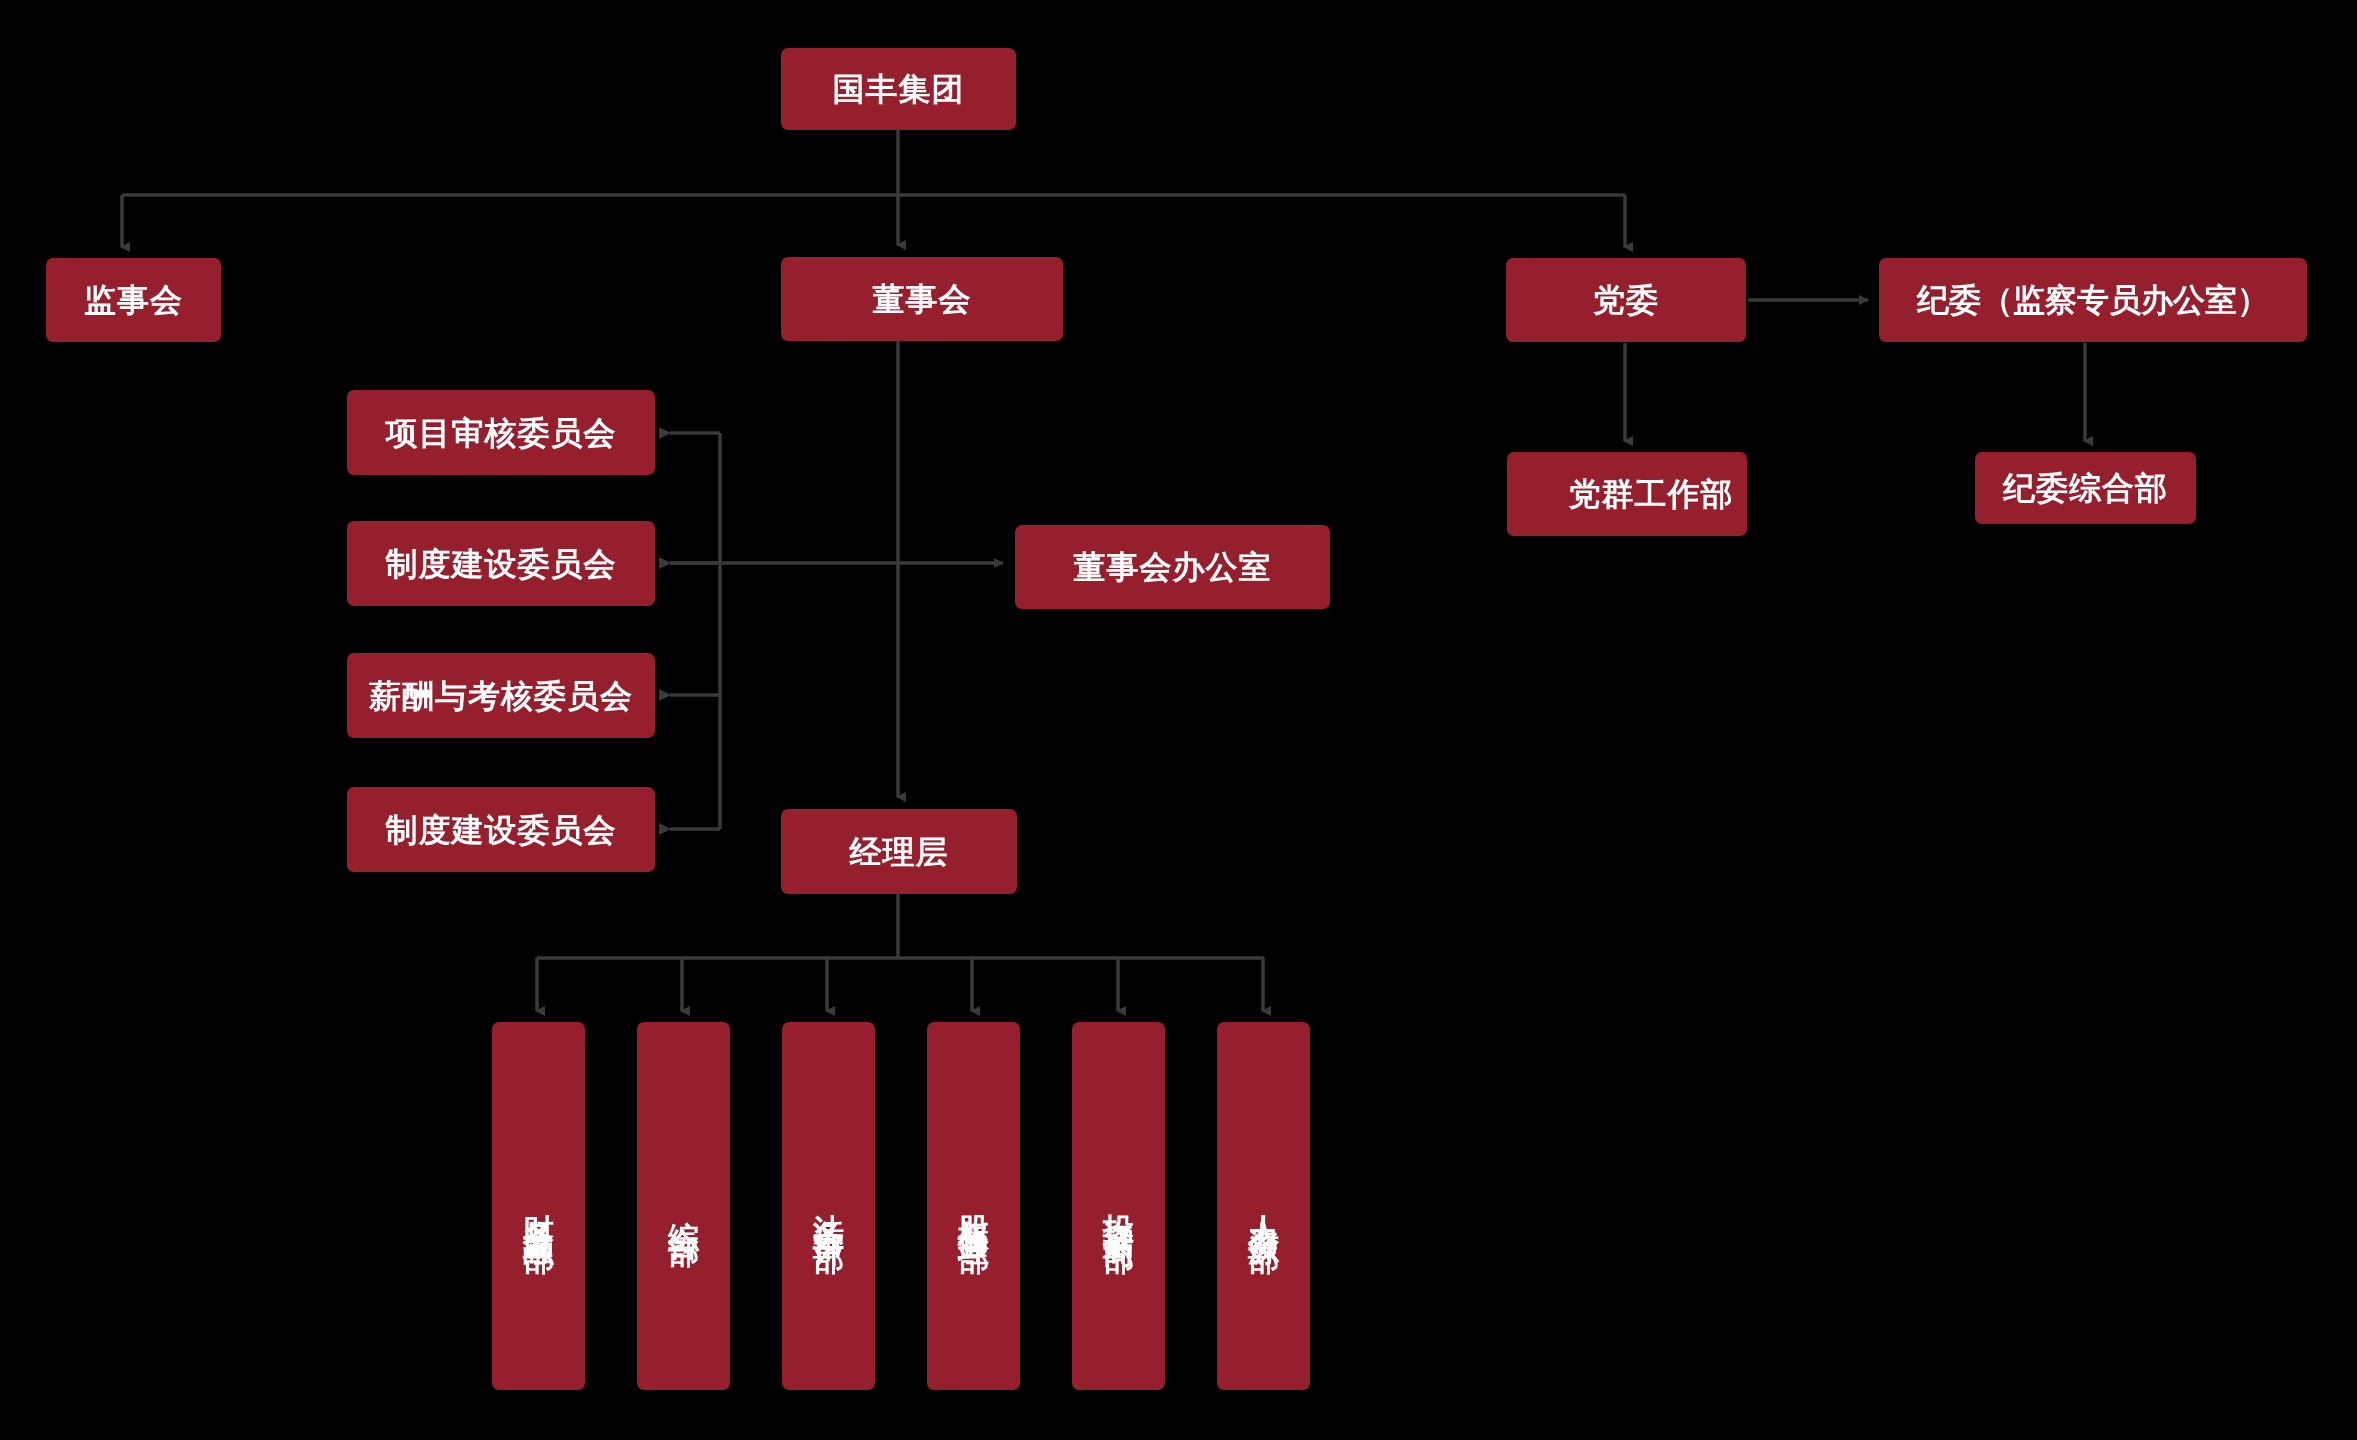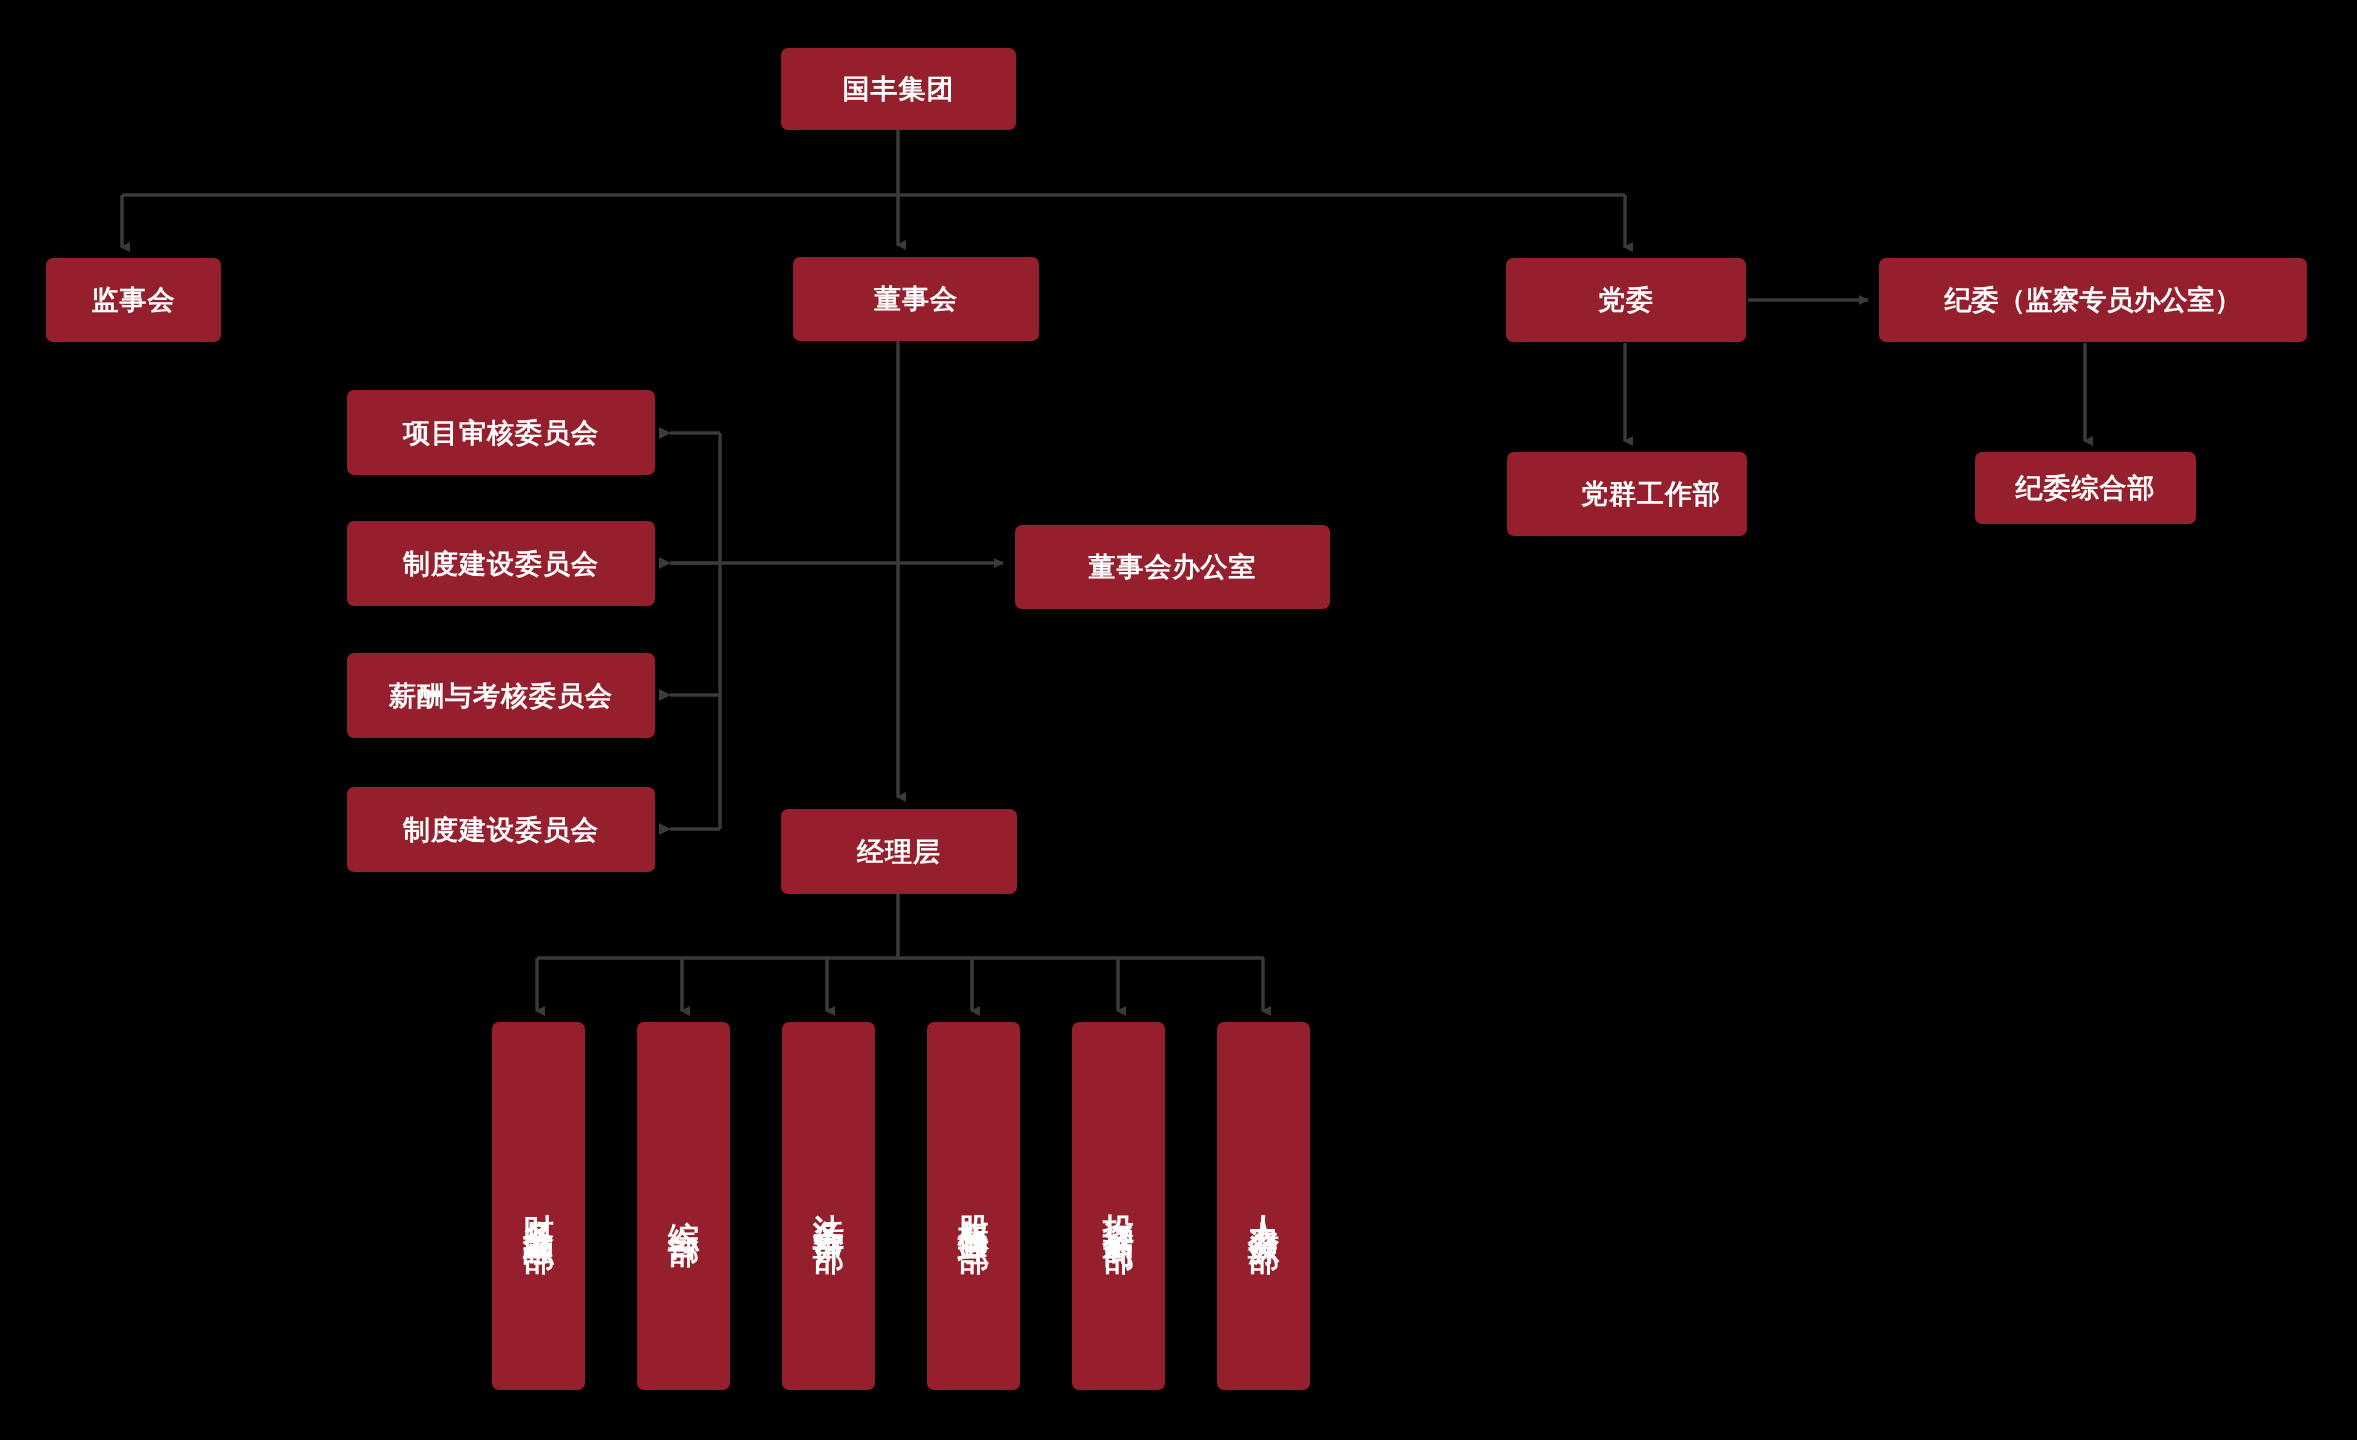--- a/index.html
+++ b/index.html
@@ -39,21 +39,21 @@
     font-weight: bold;
     letter-spacing: 1px;
     line-height: 1.25;
     z-index: 2;
   }
   .node-label {
     display: block;
     white-space: nowrap;
   }
   
-  .h-node { font-size: 27px; }
+  .h-node { font-size: 32px; }
   .h-node.wide-label { letter-spacing: 0px; align-items: center; }
   
   .v-node {
     writing-mode: vertical-rl;
     text-orientation: upright;
     font-size: 31px;
     letter-spacing: 7px;
     align-items: center;
     justify-content: center;
   }
@@ -120,21 +120,21 @@
   </svg>
 
   <div class="node h-node" style="left:781px; top:48px; width:235px; height:82px;">
     <span class="node-label">国丰集团</span>
   </div>
 
   <div class="node h-node" style="left:46px; top:258px; width:175px; height:84px;">
     <span class="node-label">监事会</span>
   </div>
 
-  <div class="node h-node" style="left:781px; top:257px; width:246px; height:84px;margin-left:12px;">
+  <div class="node h-node" style="left:781px; top:257px; width:282px; height:84px;">
     <span class="node-label">董事会</span>
   </div>
 
   <div class="node h-node" style="left:1506px; top:258px; width:240px; height:84px;">
     <span class="node-label">党委</span>
   </div>
 
   <div class="node h-node wide-label" style="left:1879px; top:258px; width:428px; height:84px;">
     <span class="node-label">纪委（监察专员办公室）</span>
   </div>

